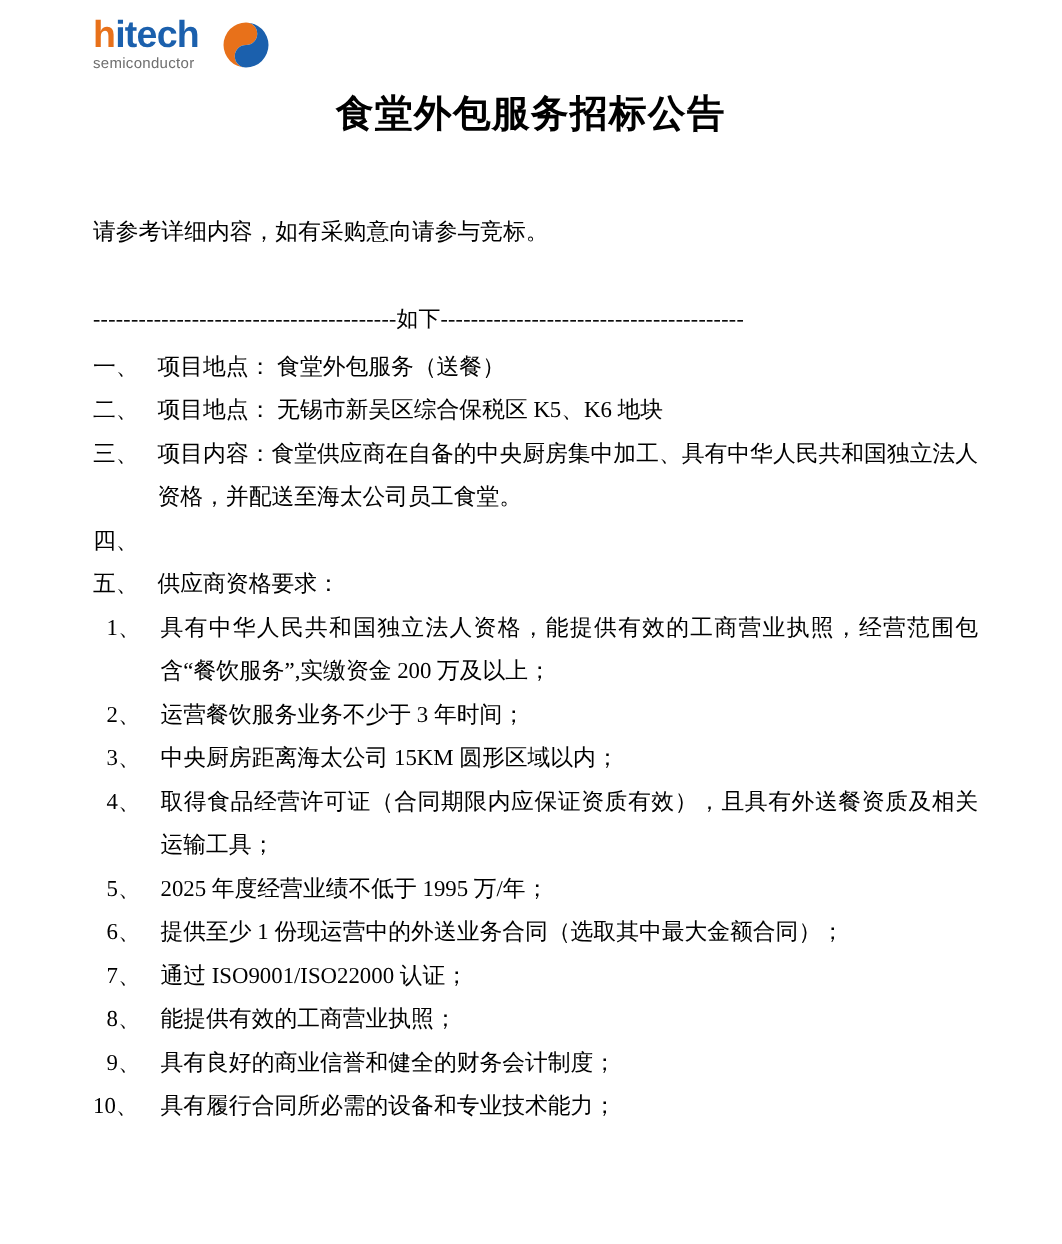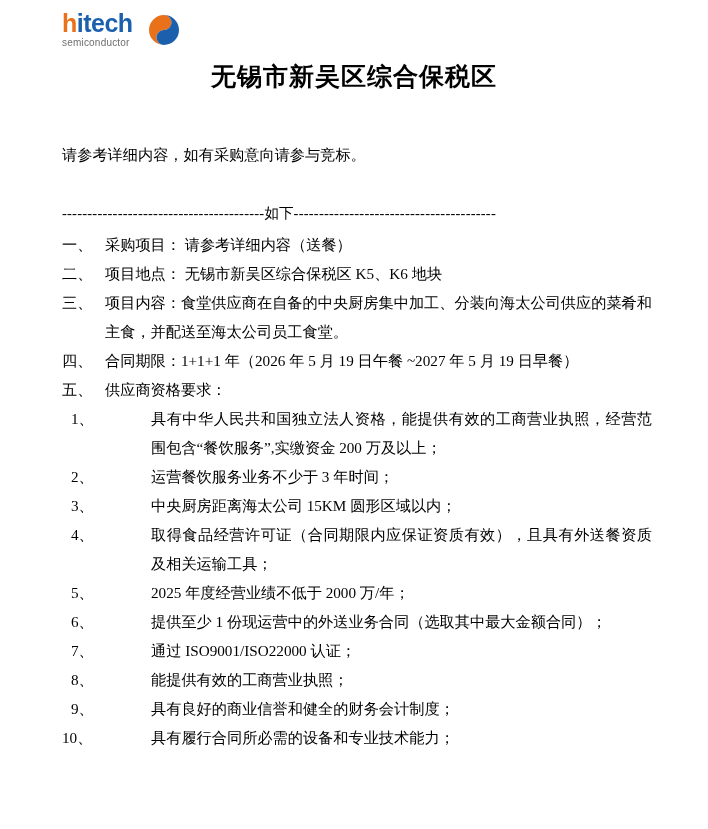--- a/index.html
+++ b/index.html
@@ -132,70 +132,68 @@
     white-space: nowrap;
   }
   .nlist-marker.narrow {
     padding-left: 9px;
     width: 36px;
   }
   .nlist-body {
     flex: 1 1 auto;
     text-align: justify;
     text-justify: inter-ideograph;
-    margin-left: 44px;
   }
 
   .nowrap { white-space: nowrap; }
 </style>
 </head>
 <body>
 
 <div class="page">
 
   <div class="logo">
     <div class="logo-wordmark"><span class="logo-h">h</span><span class="logo-itech">itech</span></div>
     <div class="logo-sub">semiconductor</div>
   </div>
   <div class="logo-mark">
     <svg viewBox="0 0 64 64" width="32" height="32" aria-hidden="true">
       <path d="M32 2a30 30 0 0 0 0 60 15 15 0 0 1 0-30 15 15 0 0 0 0-30z" fill="#E8711A"></path>
       <path d="M32 62a30 30 0 0 0 0-60 15 15 0 0 1 0 30 15 15 0 0 0 0 30z" fill="#1B60AD"></path>
     </svg>
   </div>
 
-  <div class="doc-title">无锡市新吴区综合保税区</div>
+  <div class="doc-title">食堂外包服务招标公告</div>
 
   <div class="body-area">
 
     <p class="intro-p">请参考详细内容，如有采购意向请参与竞标。</p>
 
     <div class="divider-line"><span class="dash-run">----------------------------------------</span><span>如下</span><span class="dash-run">----------------------------------------</span></div>
 
     <div class="outline">
 
       <div class="olist-item">
         <span class="olist-marker">一、</span>
-        <span class="olist-body nowrap">采购项目： 请参考详细内容（送餐）</span>
+        <span class="olist-body nowrap">项目地点： 食堂外包服务（送餐）</span>
       </div>
 
       <div class="olist-item">
         <span class="olist-marker">二、</span>
         <span class="olist-body nowrap">项目地点： 无锡市新吴区综合保税区 K5、K6 地块</span>
       </div>
 
       <div class="olist-item">
         <span class="olist-marker">三、</span>
-        <span class="olist-body">项目内容：食堂供应商在自备的中央厨房集中加工、分装向海太公司供应的菜肴和主食，并配送至海太公司员工食堂。</span>
+        <span class="olist-body">项目内容：食堂供应商在自备的中央厨房集中加工、具有中华人民共和国独立法人资格，并配送至海太公司员工食堂。</span>
       </div>
 
       <div class="olist-item">
         <span class="olist-marker">四、</span>
         <span class="olist-body">
-            <span class="cont nowrap">合同期限：1+1+1 年（2026 年 5 月 19 日午餐 ~2027 年 5 月 19 日早餐）</span>
           </span>
       </div>
 
       <div class="olist-item">
         <span class="olist-marker">五、</span>
         <span class="olist-body nowrap">供应商资格要求：</span>
       </div>
 
     </div>
 
@@ -216,21 +214,21 @@
         <span class="nlist-body">中央厨房距离海太公司 15KM 圆形区域以内；</span>
       </div>
 
       <div class="nlist-item">
         <span class="nlist-marker narrow">4、</span>
         <span class="nlist-body">取得食品经营许可证（合同期限内应保证资质有效），且具有外送餐资质及相关运输工具；</span>
       </div>
 
       <div class="nlist-item">
         <span class="nlist-marker narrow">5、</span>
-        <span class="nlist-body">2025 年度经营业绩不低于 2000 万/年；</span>
+        <span class="nlist-body">2025 年度经营业绩不低于 1995 万/年；</span>
       </div>
 
       <div class="nlist-item">
         <span class="nlist-marker narrow">6、</span>
         <span class="nlist-body">提供至少 1 份现运营中的外送业务合同（选取其中最大金额合同）；</span>
       </div>
 
       <div class="nlist-item">
         <span class="nlist-marker narrow">7、</span>
         <span class="nlist-body">通过 ISO9001/ISO22000 认证；</span>

